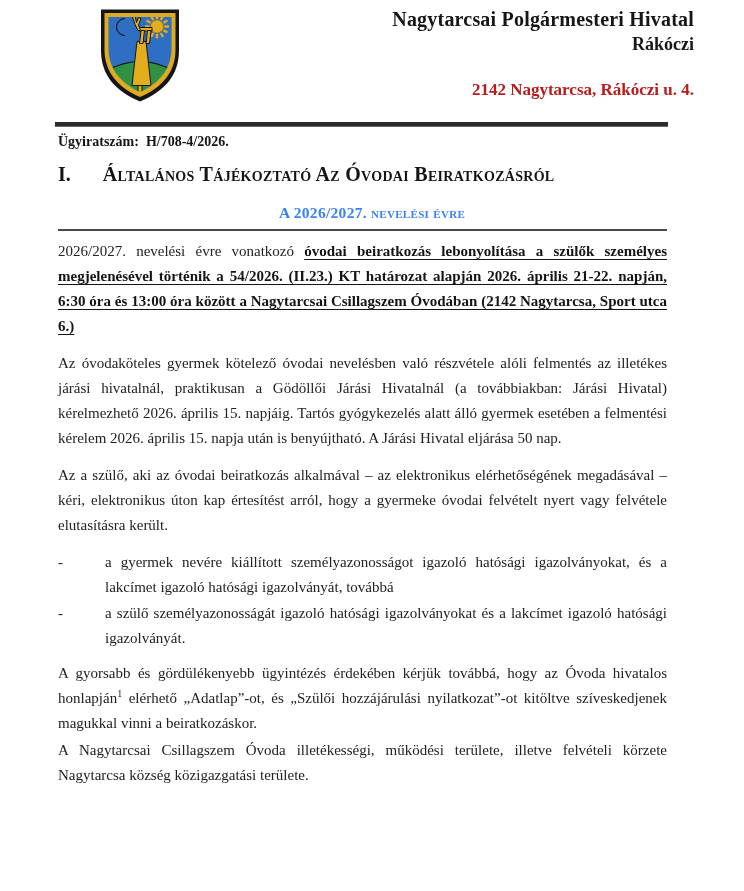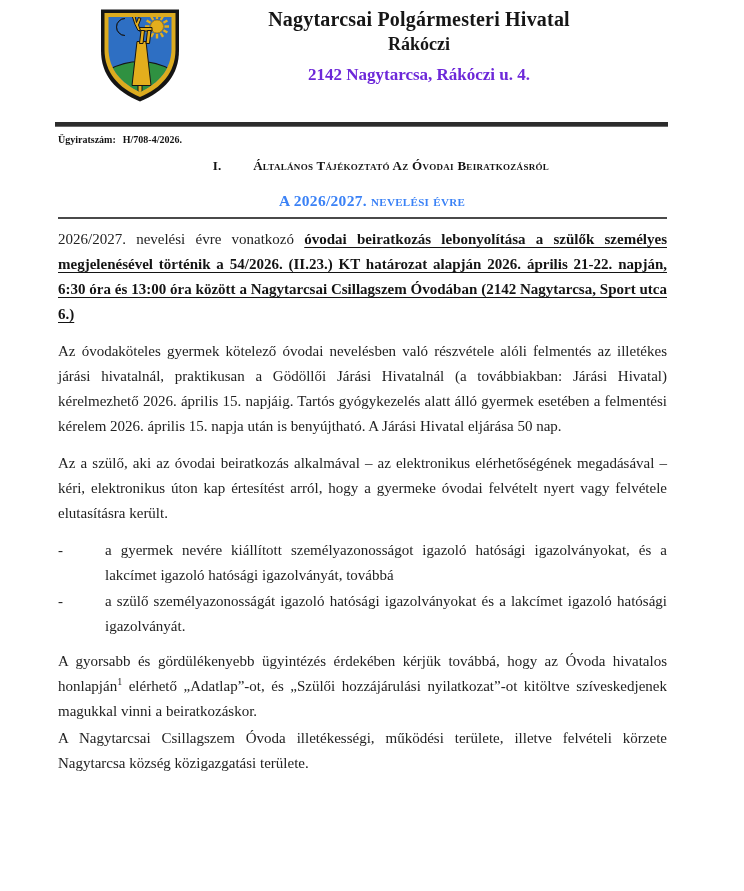--- a/index.html
+++ b/index.html
@@ -7,35 +7,35 @@
   body { font-family:"Liberation Serif", serif; }
   .page {
     position:relative; width:744px; height:891px; margin:0 auto;
     background:#ffffff; color:#1e1e1e; overflow:hidden;
   }
 
   
   .letterhead { position:relative; height:108px; }
   .crest { position:absolute; left:94px; top:5px; width:92px; height:99px; }
   .crest svg { width:100%; height:100%; display:block; }
-  .hdr-text { position:absolute; left:132px; top:8px; width:574px; text-align:center; }
+  .hdr-text { position:absolute; left:120px; top:8px; width:574px; text-align:right; }
   .org  { font-size:20px; font-weight:bold; letter-spacing:.2px; color:#161616; }
   .unit { font-size:18px; font-weight:bold; margin-top:3px; color:#161616; }
-  .addr { font-size:17px; font-weight:bold; margin-top:10px; color:#6d28d9; }
+  .addr { font-size:17px; font-weight:bold; margin-top:25px; color:#b91c1c; }
 
   
   .rule-thick { margin:14px 0 0 55px; width:613px; height:5px;
                 background:#2c2c2c; border-bottom:1px solid #6a6a6a; }
   .rule-thin  { margin:7px 0 0 58px; width:609px; border-top:2px solid #4a4a4a; }
 
   
-  .case { margin:7px 0 0 58px; font-size:10px; font-weight:bold; color:#141414; }
+  .case { margin:7px 0 0 58px; font-size:14px; font-weight:bold; color:#141414; }
   .case .val { margin-left:7px; }
-  .h1 { margin-top:13px; padding-left:18px; text-align:center;
-        font-weight:bold; font-size:13px; color:#141414; }
+  .h1 { margin-top:13px; padding-left:58px; 
+        font-weight:bold; font-size:20px; color:#141414; }
   .h1 .numeral { margin-right:32px; }
   .h2 { margin-top:18px; text-align:center; font-weight:bold; font-size:15.5px; color:#3b82f6; }
   .sc { font-variant:small-caps; letter-spacing:.3px; }
 
   
   main { margin:8px 0 4px 58px; width:609px; }
   main p { font-size:15px; line-height:25px; text-align:justify;
            margin-bottom:12px; color:#222; }
   .em { font-weight:bold; text-decoration:underline;
         text-underline-offset:3px; color:#141414; }

